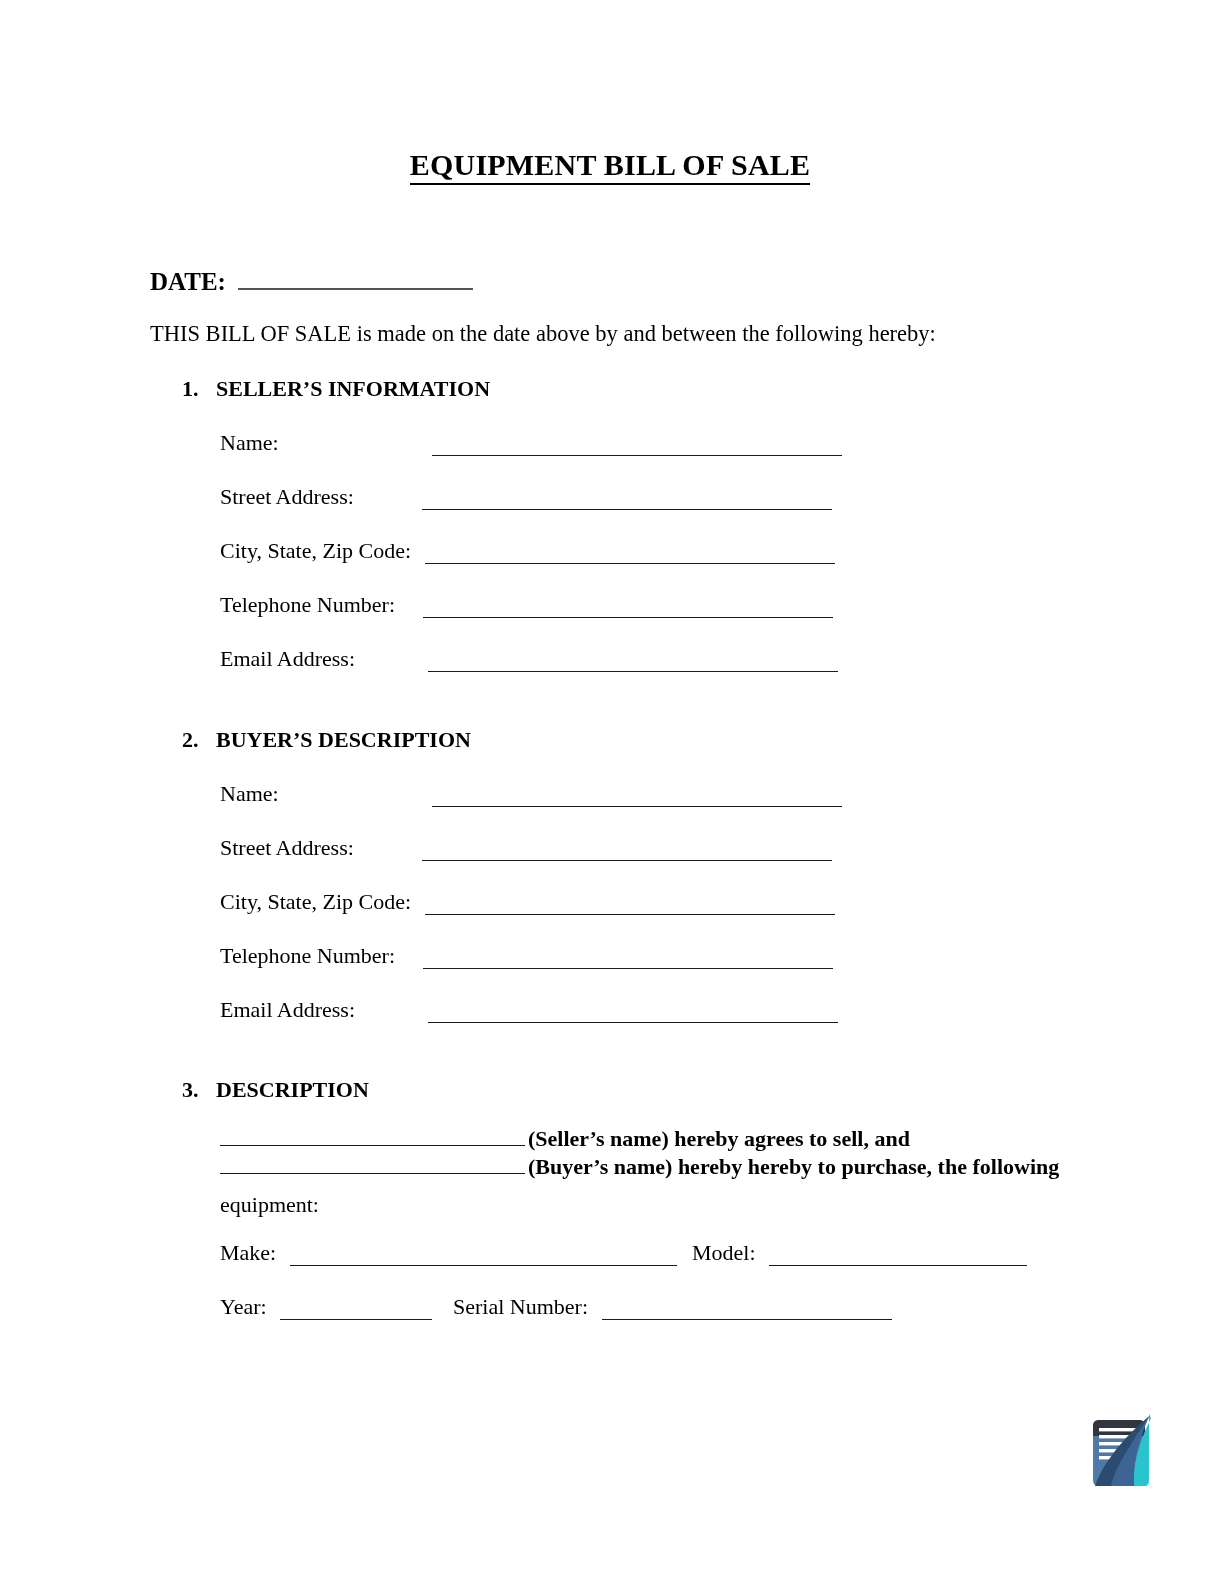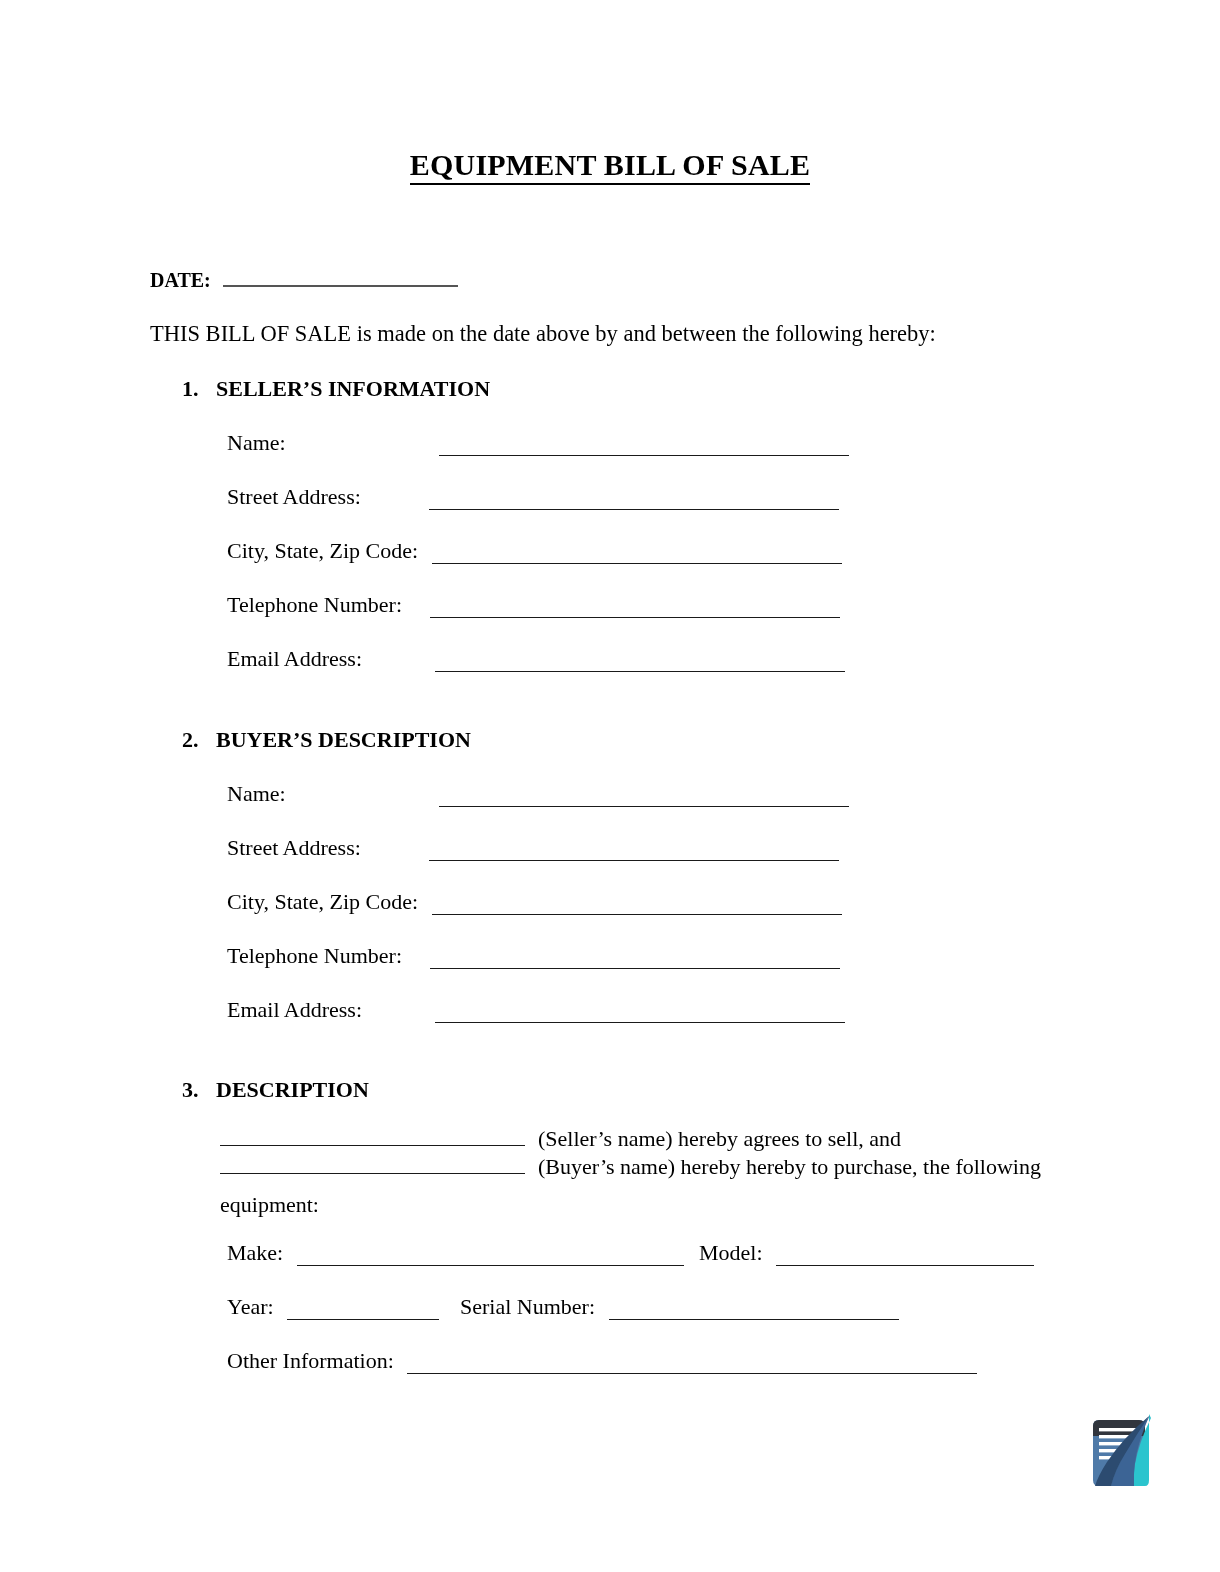--- a/index.html
+++ b/index.html
@@ -41,21 +41,21 @@
   .date-row {
     position: absolute;
     left: 150px;
     top: 268px;
     display: flex;
     align-items: baseline;
     font-size: 23px;
   }
   .date-label {
     font-weight: bold;
-    font-size: 20px;
+    font-size: 25px;
   }
   .date-line {
     display: inline-block;
     width: 235px;
     margin-left: 12px;
     border-bottom: 2px solid #555;
     height: 17px;
   }
 
   
@@ -79,21 +79,20 @@
   .section-num {
     width: 34px;
     display: inline-block;
   }
 
   
   .field-row {
     position: absolute;
     font-size: 22px;
     white-space: nowrap;
-    margin-left: 7px;
   }
   .field-label {
     display: inline-block;
     vertical-align: baseline;
   }
   .rule {
     display: inline-block;
     vertical-align: bottom;
     border-bottom: 1.6px solid #1a1a1a;
     height: 14px;
@@ -112,22 +111,23 @@
     height: 28px;
   }
   .desc-rule {
     display: inline-block;
     width: 305px;
     border-bottom: 1.8px solid #1a1a1a;
     height: 18px;
     flex: none;
   }
   .desc-text {
-    margin-left: 13px;
-    white-space: nowrap;
+    margin-left: 3px;
+    white-space: nowrap;
+    font-weight: bold;
   }
   .desc-tail {
     margin-top: 10px;
   }
 
   
   .logo {
     position: absolute;
     left: 1087px;
     top: 1412px;
@@ -239,24 +239,20 @@
 
   <div class="field-row" style="left:220px; top:1294px;">
     <span class="field-label">Year:</span>
     <span class="rule" style="width:152px; margin-left:8px;"></span>
   </div>
   <div class="field-row" style="left:453px; top:1294px;">
     <span class="field-label">Serial Number:</span>
     <span class="rule" style="width:290px; margin-left:8px;"></span>
   </div>
 
-  <div class="field-row" style="left:220px; top:1348px;">
-    <span class="field-label">Other Information:</span>
-    <span class="rule" style="width:570px; margin-left:8px;"></span>
-  </div>
 
   <div class="logo">
     <svg width="68" height="82" viewBox="0 0 68 82" xmlns="http://www.w3.org/2000/svg">
 
       <path d="M6 14 Q6 8 12 8 L52 8 Q58 8 58 14 L58 68 Q58 74 52 74 L12 74 Q6 74 6 68 Z" fill="#4f7aa8"></path>
 
       <path d="M6 14 Q6 8 12 8 L52 8 Q58 8 58 14 L58 24 L6 24 Z" fill="#31353d"></path>
 
       <rect x="12" y="16" width="40" height="3.4" fill="#ffffff"></rect>
       <rect x="12" y="23" width="40" height="3.4" fill="#ffffff"></rect>

